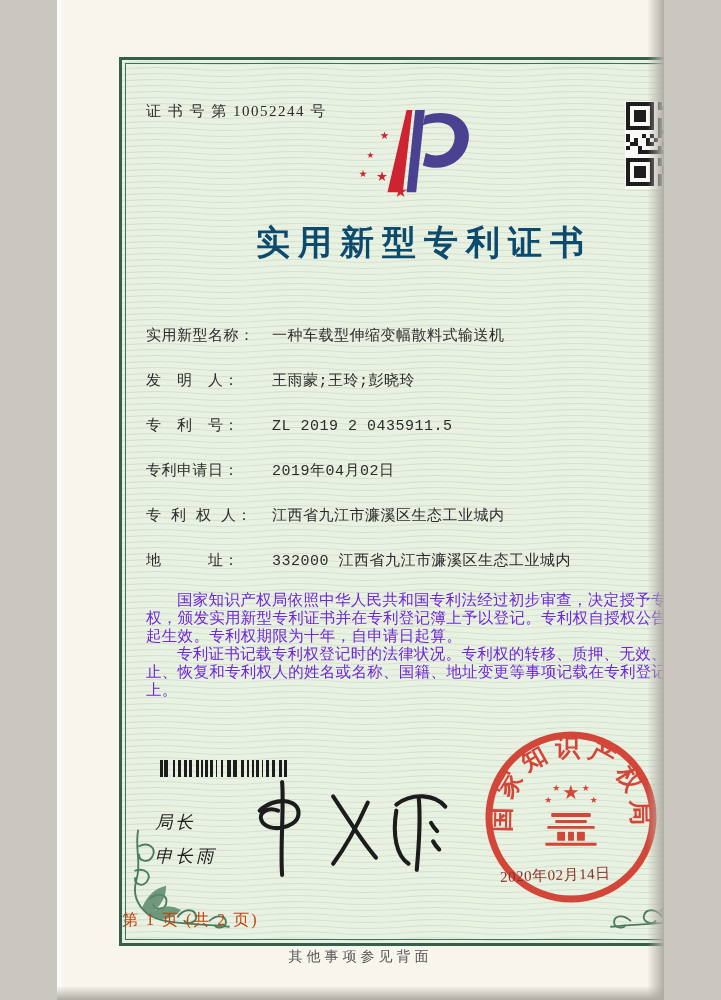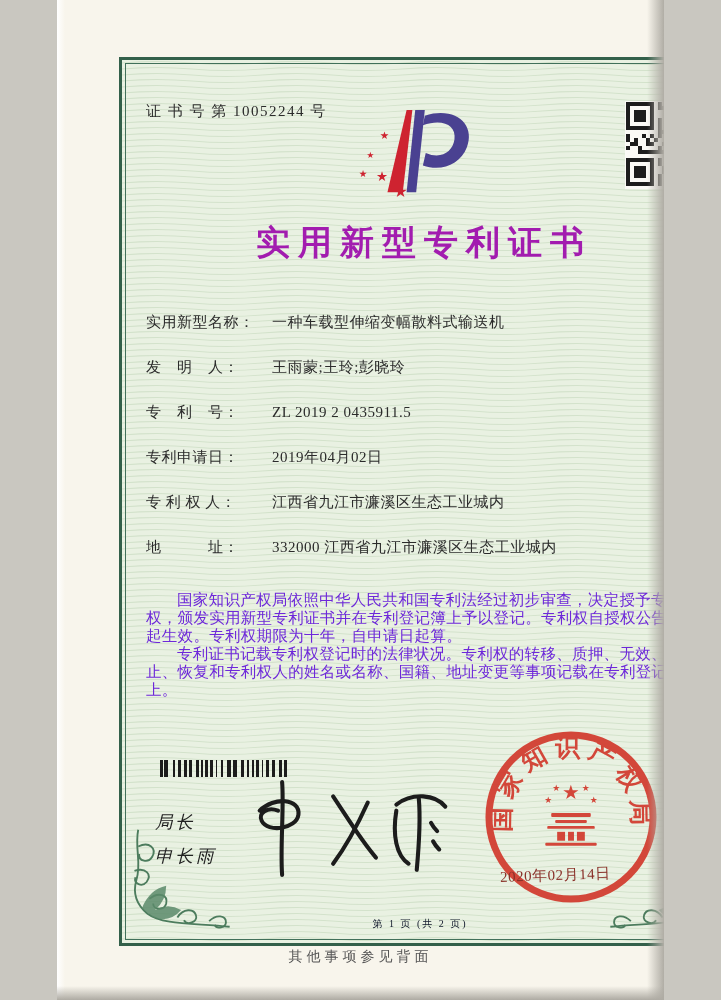--- a/index.html
+++ b/index.html
@@ -20,45 +20,45 @@
   .corner-bl{left:5px;bottom:5px;}
   .corner-br{right:5px;bottom:5px;transform:scaleX(-1);}
 
   .cert-no{position:absolute;left:24px;top:42px;font-size:15px;letter-spacing:1.5px;color:#2b2b2b;}
 
   .logo{position:absolute;left:50%;top:44px;transform:translateX(-50%);width:134px;height:96px;}
   .qr{position:absolute;left:503px;top:41px;width:86px;height:86px;background:#fbfaf6;padding:1px;}
   .qr svg{width:84px;height:84px;fill:#1d1d1d;}
 
   .title{position:absolute;left:0;top:160px;width:100%;margin:0;text-align:center;
-         font-size:34px;font-weight:bold;letter-spacing:8px;padding-left:8px;box-sizing:border-box;color:#a21caf;}
+         font-size:34px;font-weight:bold;letter-spacing:8px;padding-left:8px;box-sizing:border-box;color:#0c4a6e;}
 
   .fields{position:absolute;left:24px;top:240px;width:556px;}
-  .field-row{height:45px;font-size:15px;display:flex;align-items:center;}
+  .field-row{height:45px;font-size:15px;display:flex;align-items:flex-end;font-family:Liberation Mono, monospace;}
   .flabel{display:inline-block;width:126px;letter-spacing:0.5px;color:#2b2b2b;flex:none;}
   .fvalue{letter-spacing:0.5px;color:#2b2b2b;}
 
   .grant-row{position:absolute;left:24px;top:500px;width:570px;font-size:15px;display:flex;}
   .grant-pair1{width:318px;flex:none;}
   .grant-row .flabel{width:auto;margin-right:4px;}
 
   .body-text{position:absolute;left:24px;top:531px;width:556px;font-size:15.5px;line-height:18px;color:#6d28d9;}
   .body-text p{margin:0;text-indent:2em;letter-spacing:0.3px;}
 
   .barcode{position:absolute;left:38px;top:700px;width:186px;height:17px;font-size:0;white-space:nowrap;overflow:hidden;}
 
   .officer{position:absolute;left:33px;top:745px;font-size:17.5px;letter-spacing:3px;line-height:34px;color:#222;font-style:italic;}
 
   .signature{position:absolute;left:120px;top:716px;width:222px;height:102px;}
   .signature path{stroke:#1c1c1c;stroke-width:4;fill:none;stroke-linecap:round;stroke-linejoin:round;}
 
   .seal{position:absolute;left:360px;top:668px;width:178px;height:178px;opacity:0.93;}
   .seal-date{position:absolute;left:378px;top:806px;font-size:15px;color:#8a3129;letter-spacing:0.5px;transform:rotate(-2deg);z-index:3;}
 
-  .page-footer{position:absolute;left:0;bottom:12px;width:100%;text-align:center;font-size:10px;letter-spacing:2px;color:#0f172a;}
+  .page-footer{position:absolute;left:0;bottom:12px;width:100%;font-size:16px;letter-spacing:2px;color:#c2410c;}
 
   .back-note{position:absolute;left:0;top:948px;width:100%;text-align:center;font-size:14px;letter-spacing:4px;color:#555;}
 
   .logo-star{font-family:"DejaVu Sans",sans-serif;fill:#ce2330;}
   .seal-star{font-family:"DejaVu Sans",sans-serif;fill:#d23b2e;}
 </style>
 </head>
 <body>
 
 <svg width="0" height="0" style="position:absolute">

